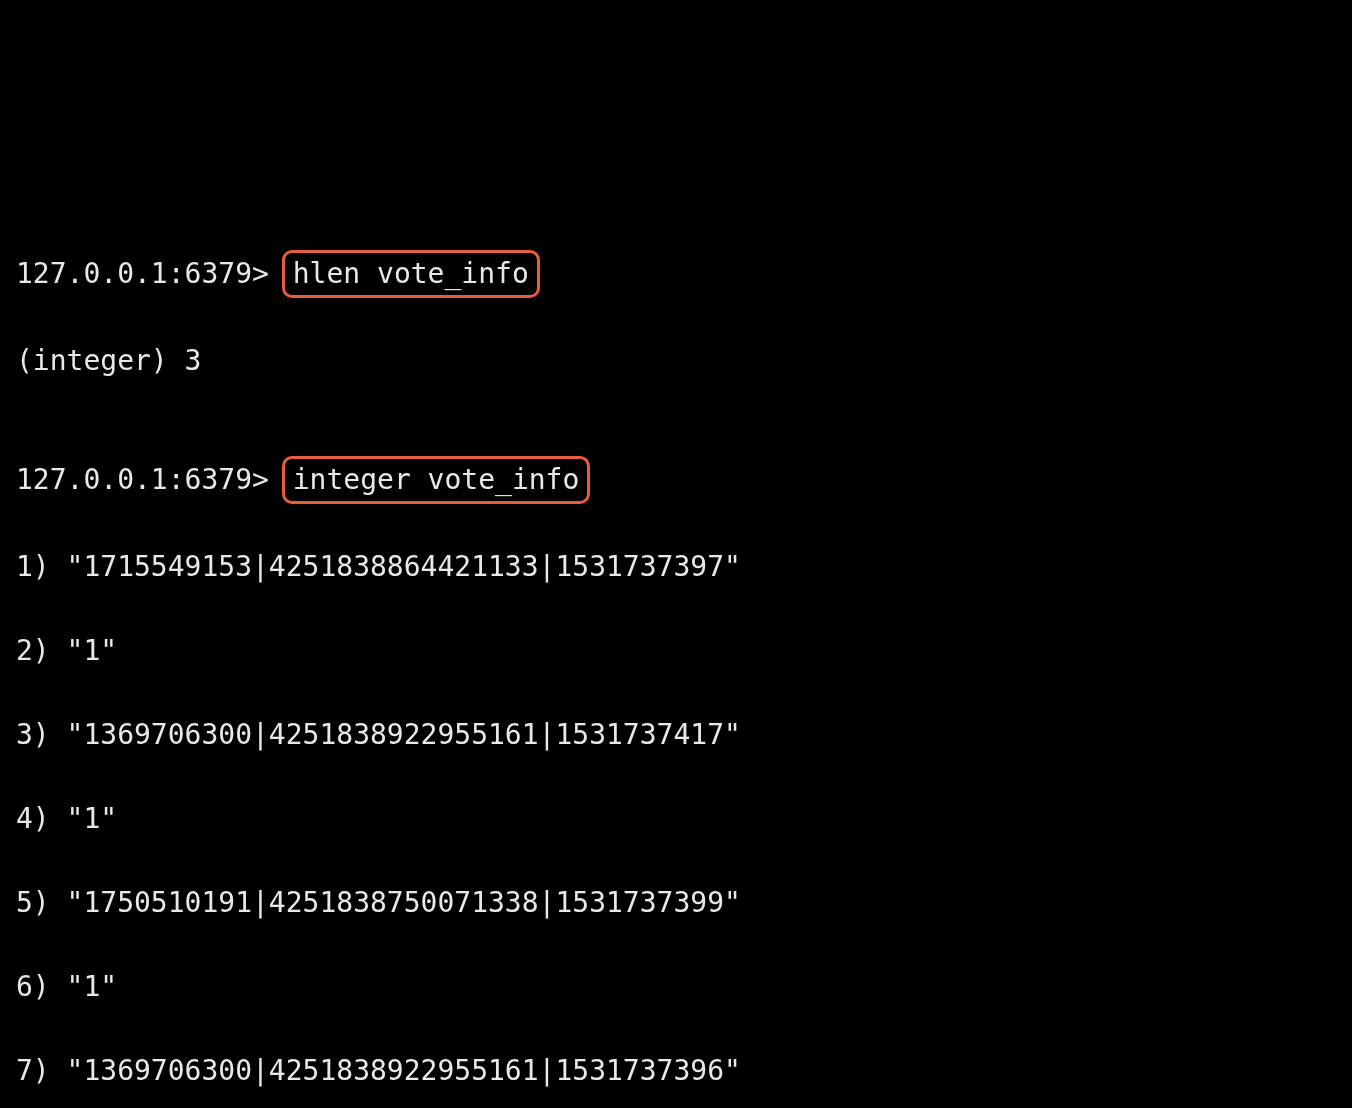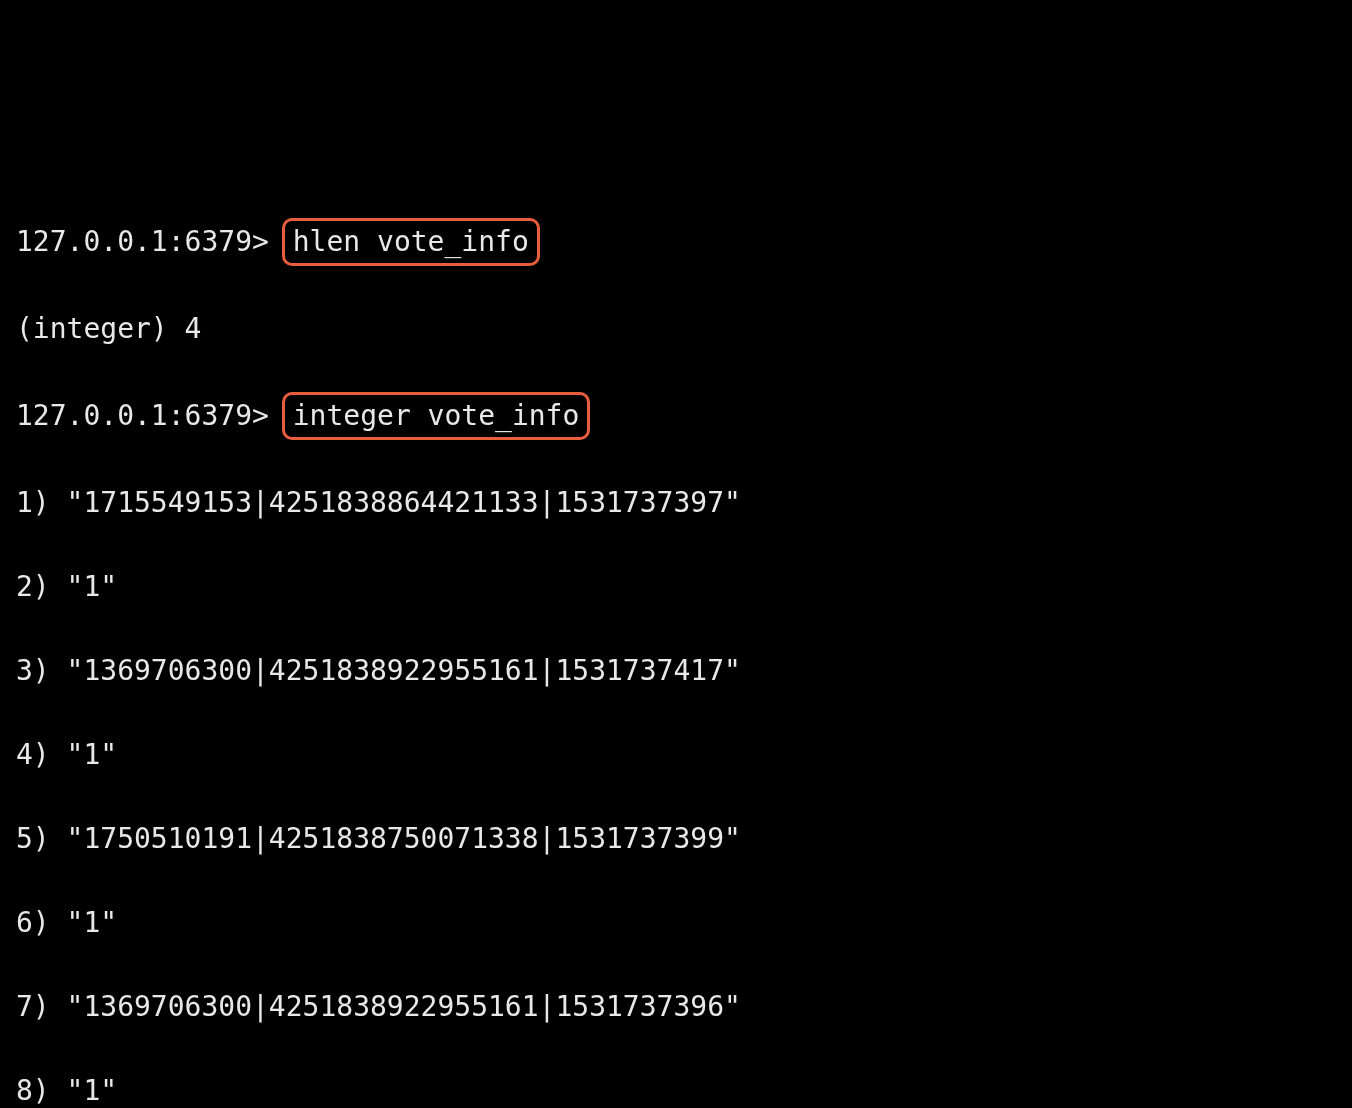--- a/index.html
+++ b/index.html
@@ -17,30 +17,31 @@
     }
     .prompt {
       display: inline;
     }
     .highlight-box {
       display: inline-block;
       border: 3px solid #e85d3b;
       border-radius: 10px;
       padding: 0 8px;
       margin-left: -4px;
+      margin-top: 32px;
     }
   </style>
 </head>
 <body>
 
 
 
 <div>
 <span class="line"><span class="prompt">127.0.0.1:6379&gt;</span> <span class="highlight-box">hlen vote_info</span></span>
-<span class="line">(integer) 4</span>
+<span class="line">(integer) 3</span>
 <span class="line"><span class="prompt">127.0.0.1:6379&gt;</span> <span class="highlight-box">integer vote_info</span></span>
 <span class="line">1) "1715549153|4251838864421133|1531737397"</span>
 <span class="line">2) "1"</span>
 <span class="line">3) "1369706300|4251838922955161|1531737417"</span>
 <span class="line">4) "1"</span>
 <span class="line">5) "1750510191|4251838750071338|1531737399"</span>
 <span class="line">6) "1"</span>
 <span class="line">7) "1369706300|4251838922955161|1531737396"</span>
 <span class="line">8) "1"</span>
 

